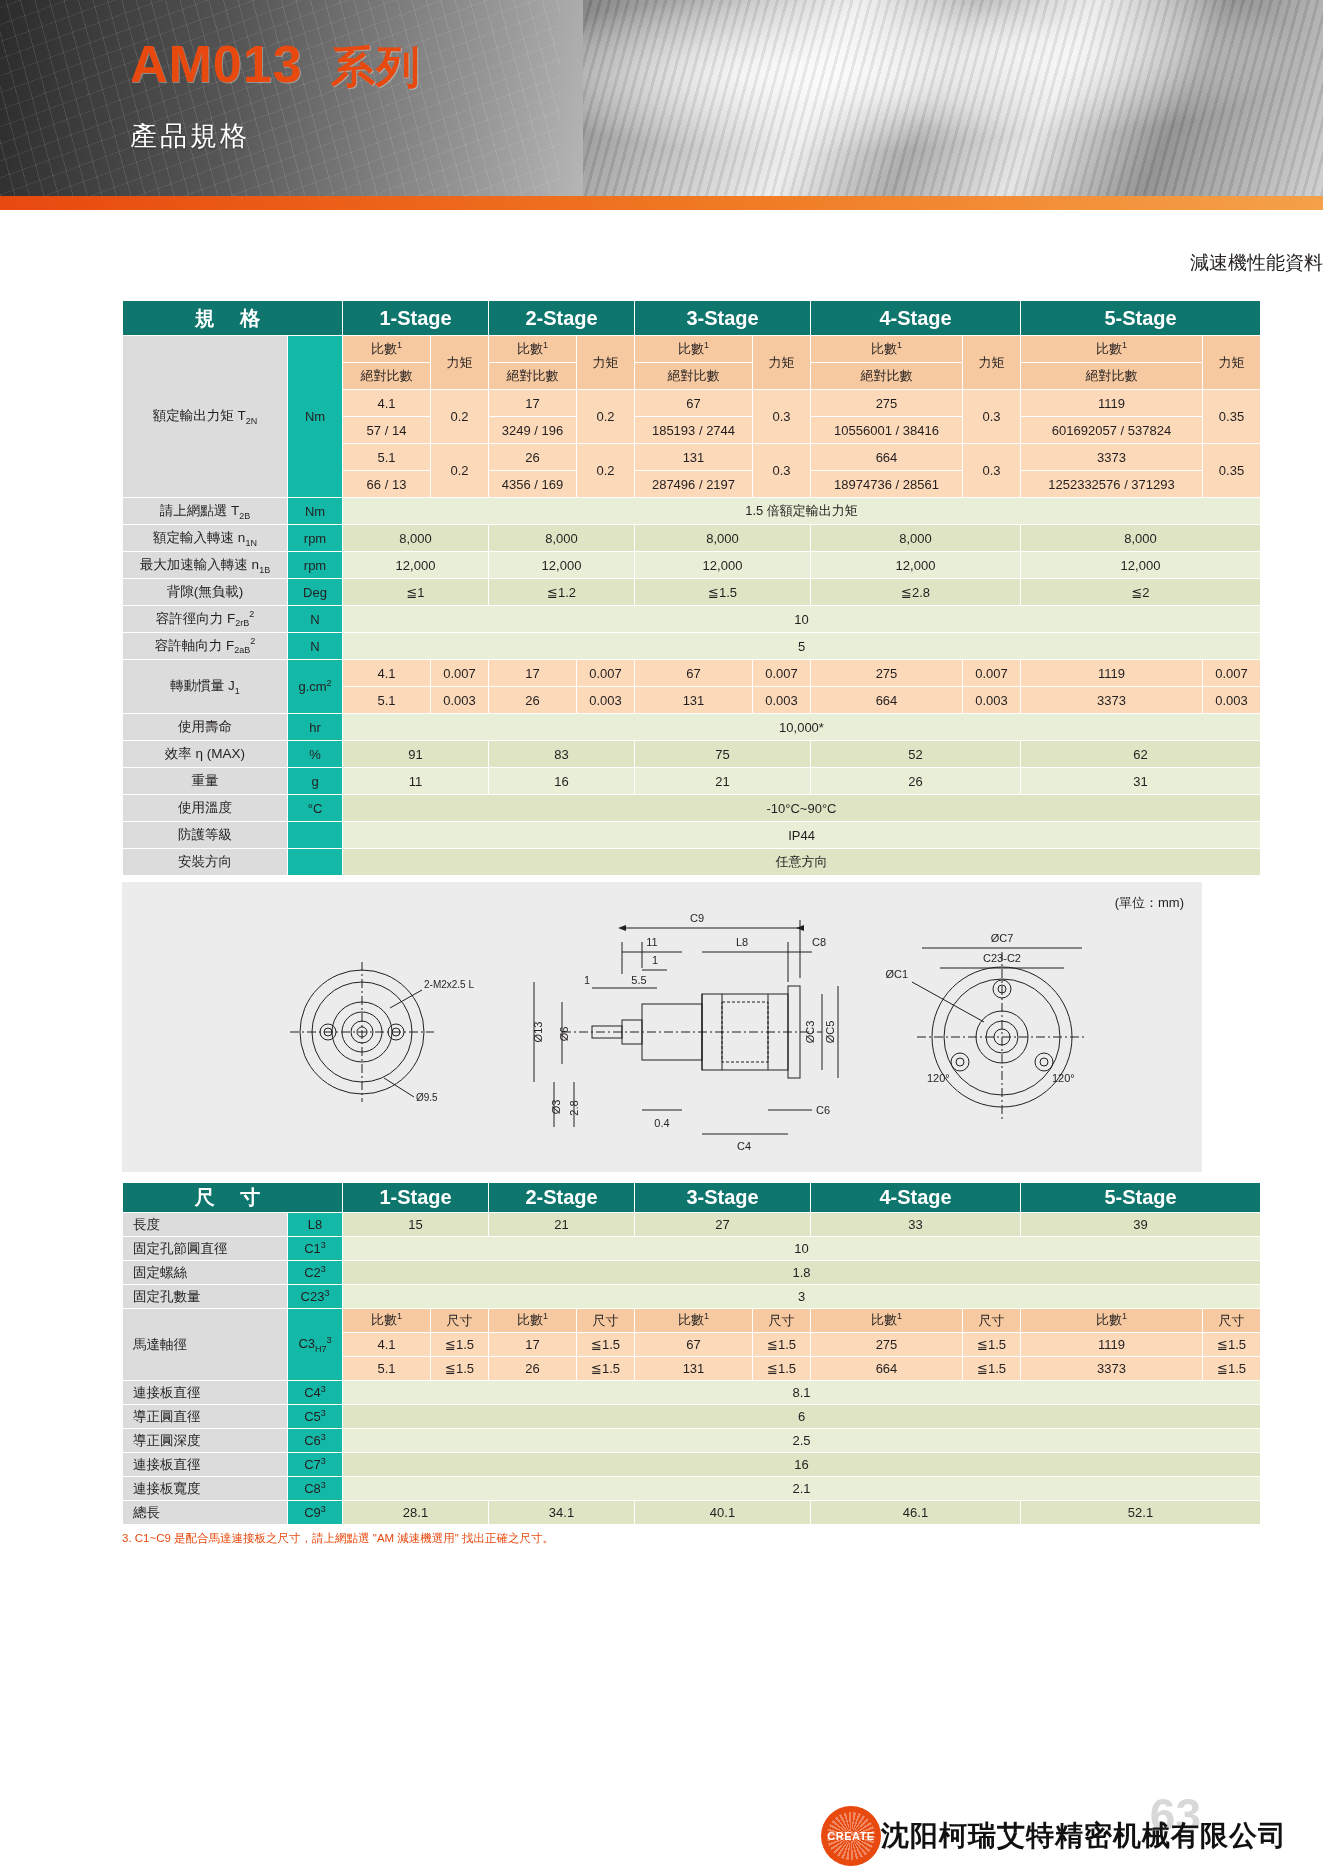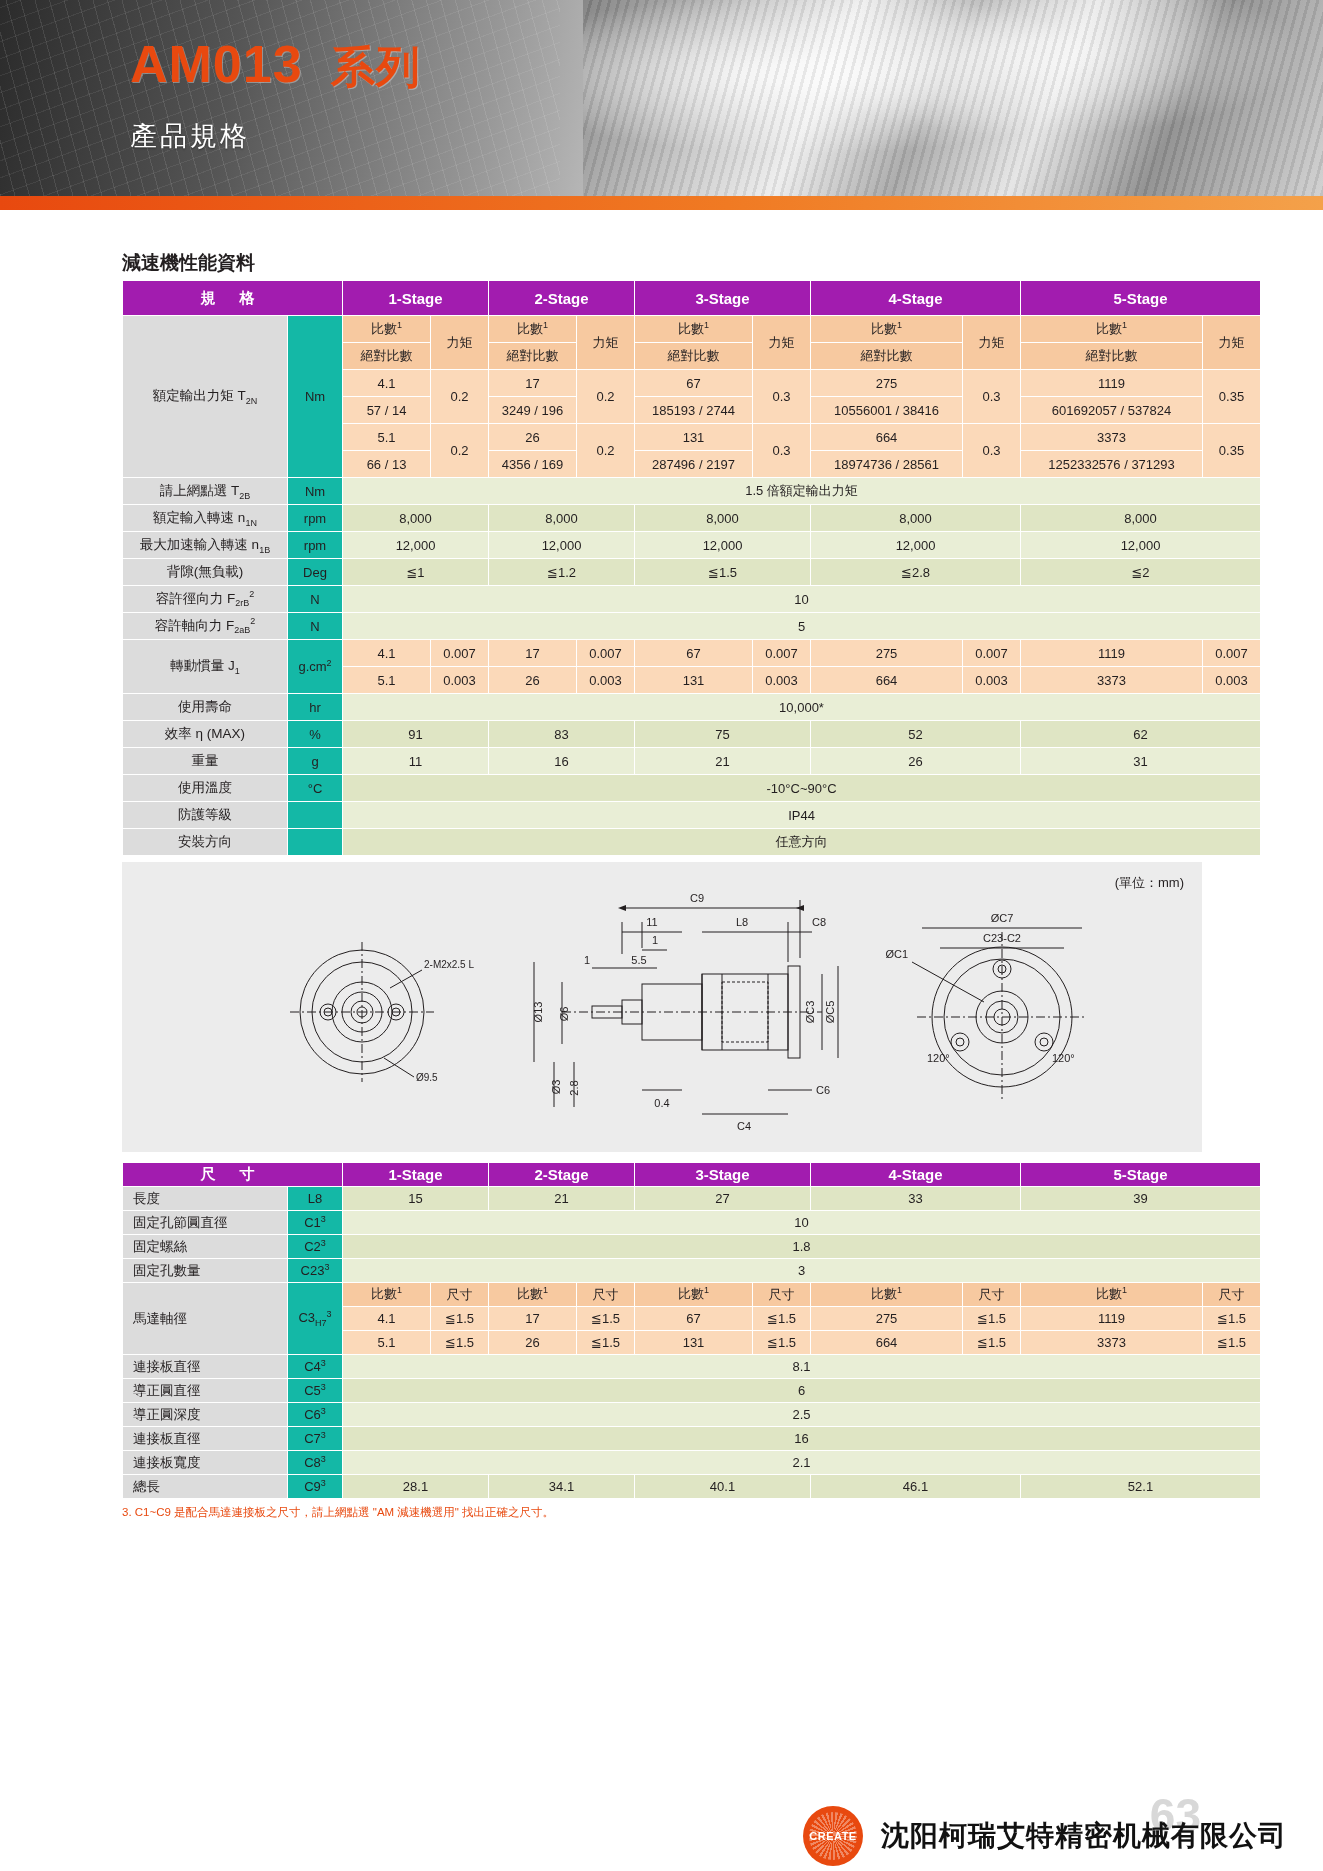--- a/index.html
+++ b/index.html
@@ -48,35 +48,35 @@
     font-size:27px;color:#ffffff;letter-spacing:3px;
     text-shadow:0 1px 2px rgba(0,0,0,.45);
   }
   .hdr-bar{
     position:absolute;left:0;top:196px;width:1323px;height:14px;
     background:linear-gradient(90deg,#e8490f 0%,#f07a23 55%,#f4a14a 100%);
   }
   
   .content{position:absolute;left:0;top:210px;width:1323px;}
   .sec-title{
-    margin:40px 0 4px 122px;font-size:19px;font-weight:bold;color:#231f20;
+    margin:40px 0 24px 122px;font-size:19px;font-weight:normal;color:#231f20;text-align:right;
   }
   table{border-collapse:collapse;}
   .spec{
     margin-left:122px;width:1080px;table-layout:fixed;
     font-size:13px;
   }
   .spec td,.spec th{
     border:1px solid #ffffff;
     text-align:center;vertical-align:middle;
     padding:2px 2px;
     height:22px;
   }
   .hdrow td{
-    background:#a21caf;color:#ffffff;font-weight:bold;font-size:15px;height:30px;
+    background:#0f766e;color:#ffffff;font-weight:bold;font-size:20px;height:30px;
   }
   .hdrow td.lbl{letter-spacing:10px;}
   .lblcell{background:#dcdcdc;color:#231f20;text-align:left;padding-left:10px;font-size:13.5px;}
   .unitcell{background:#14b8a6;color:#231f20;}
   .orange{background:#fbd9b9;}
   .orange2{background:#f7c9a0;}
   .green{background:#dfe5c4;}
   .greenlite{background:#e9eed6;}
   .sub{font-size:9px;vertical-align:sub;}
   .sup{font-size:9px;vertical-align:super;}
@@ -99,21 +99,21 @@
   .dims td.lblcell{text-align:left;padding-left:10px;}
   .note3{margin-left:122px;margin-top:6px;font-size:11.5px;color:#e8490f;}
   
   .footer{
     position:absolute;left:0;top:1770px;width:1323px;height:101px;
   }
   .pagenum{
     position:absolute;right:122px;top:18px;font-size:46px;color:#d8d8d8;font-weight:bold;
   }
   .brand{
-    position:absolute;right:36px;top:36px;display:flex;align-items:center;gap:18px;
+    position:absolute;right:36px;top:36px;display:flex;align-items:center;gap:0;
   }
   .brand .logo{
     width:60px;height:60px;border-radius:50%;
     background:#e8490f;position:relative;
     display:flex;align-items:center;justify-content:center;
   }
   .brand .logo:before{
     content:"";position:absolute;left:6px;top:6px;width:48px;height:48px;border-radius:50%;
     background:repeating-conic-gradient(#e8490f 0 6deg,#ffffff 6deg 12deg);
     opacity:.35;

